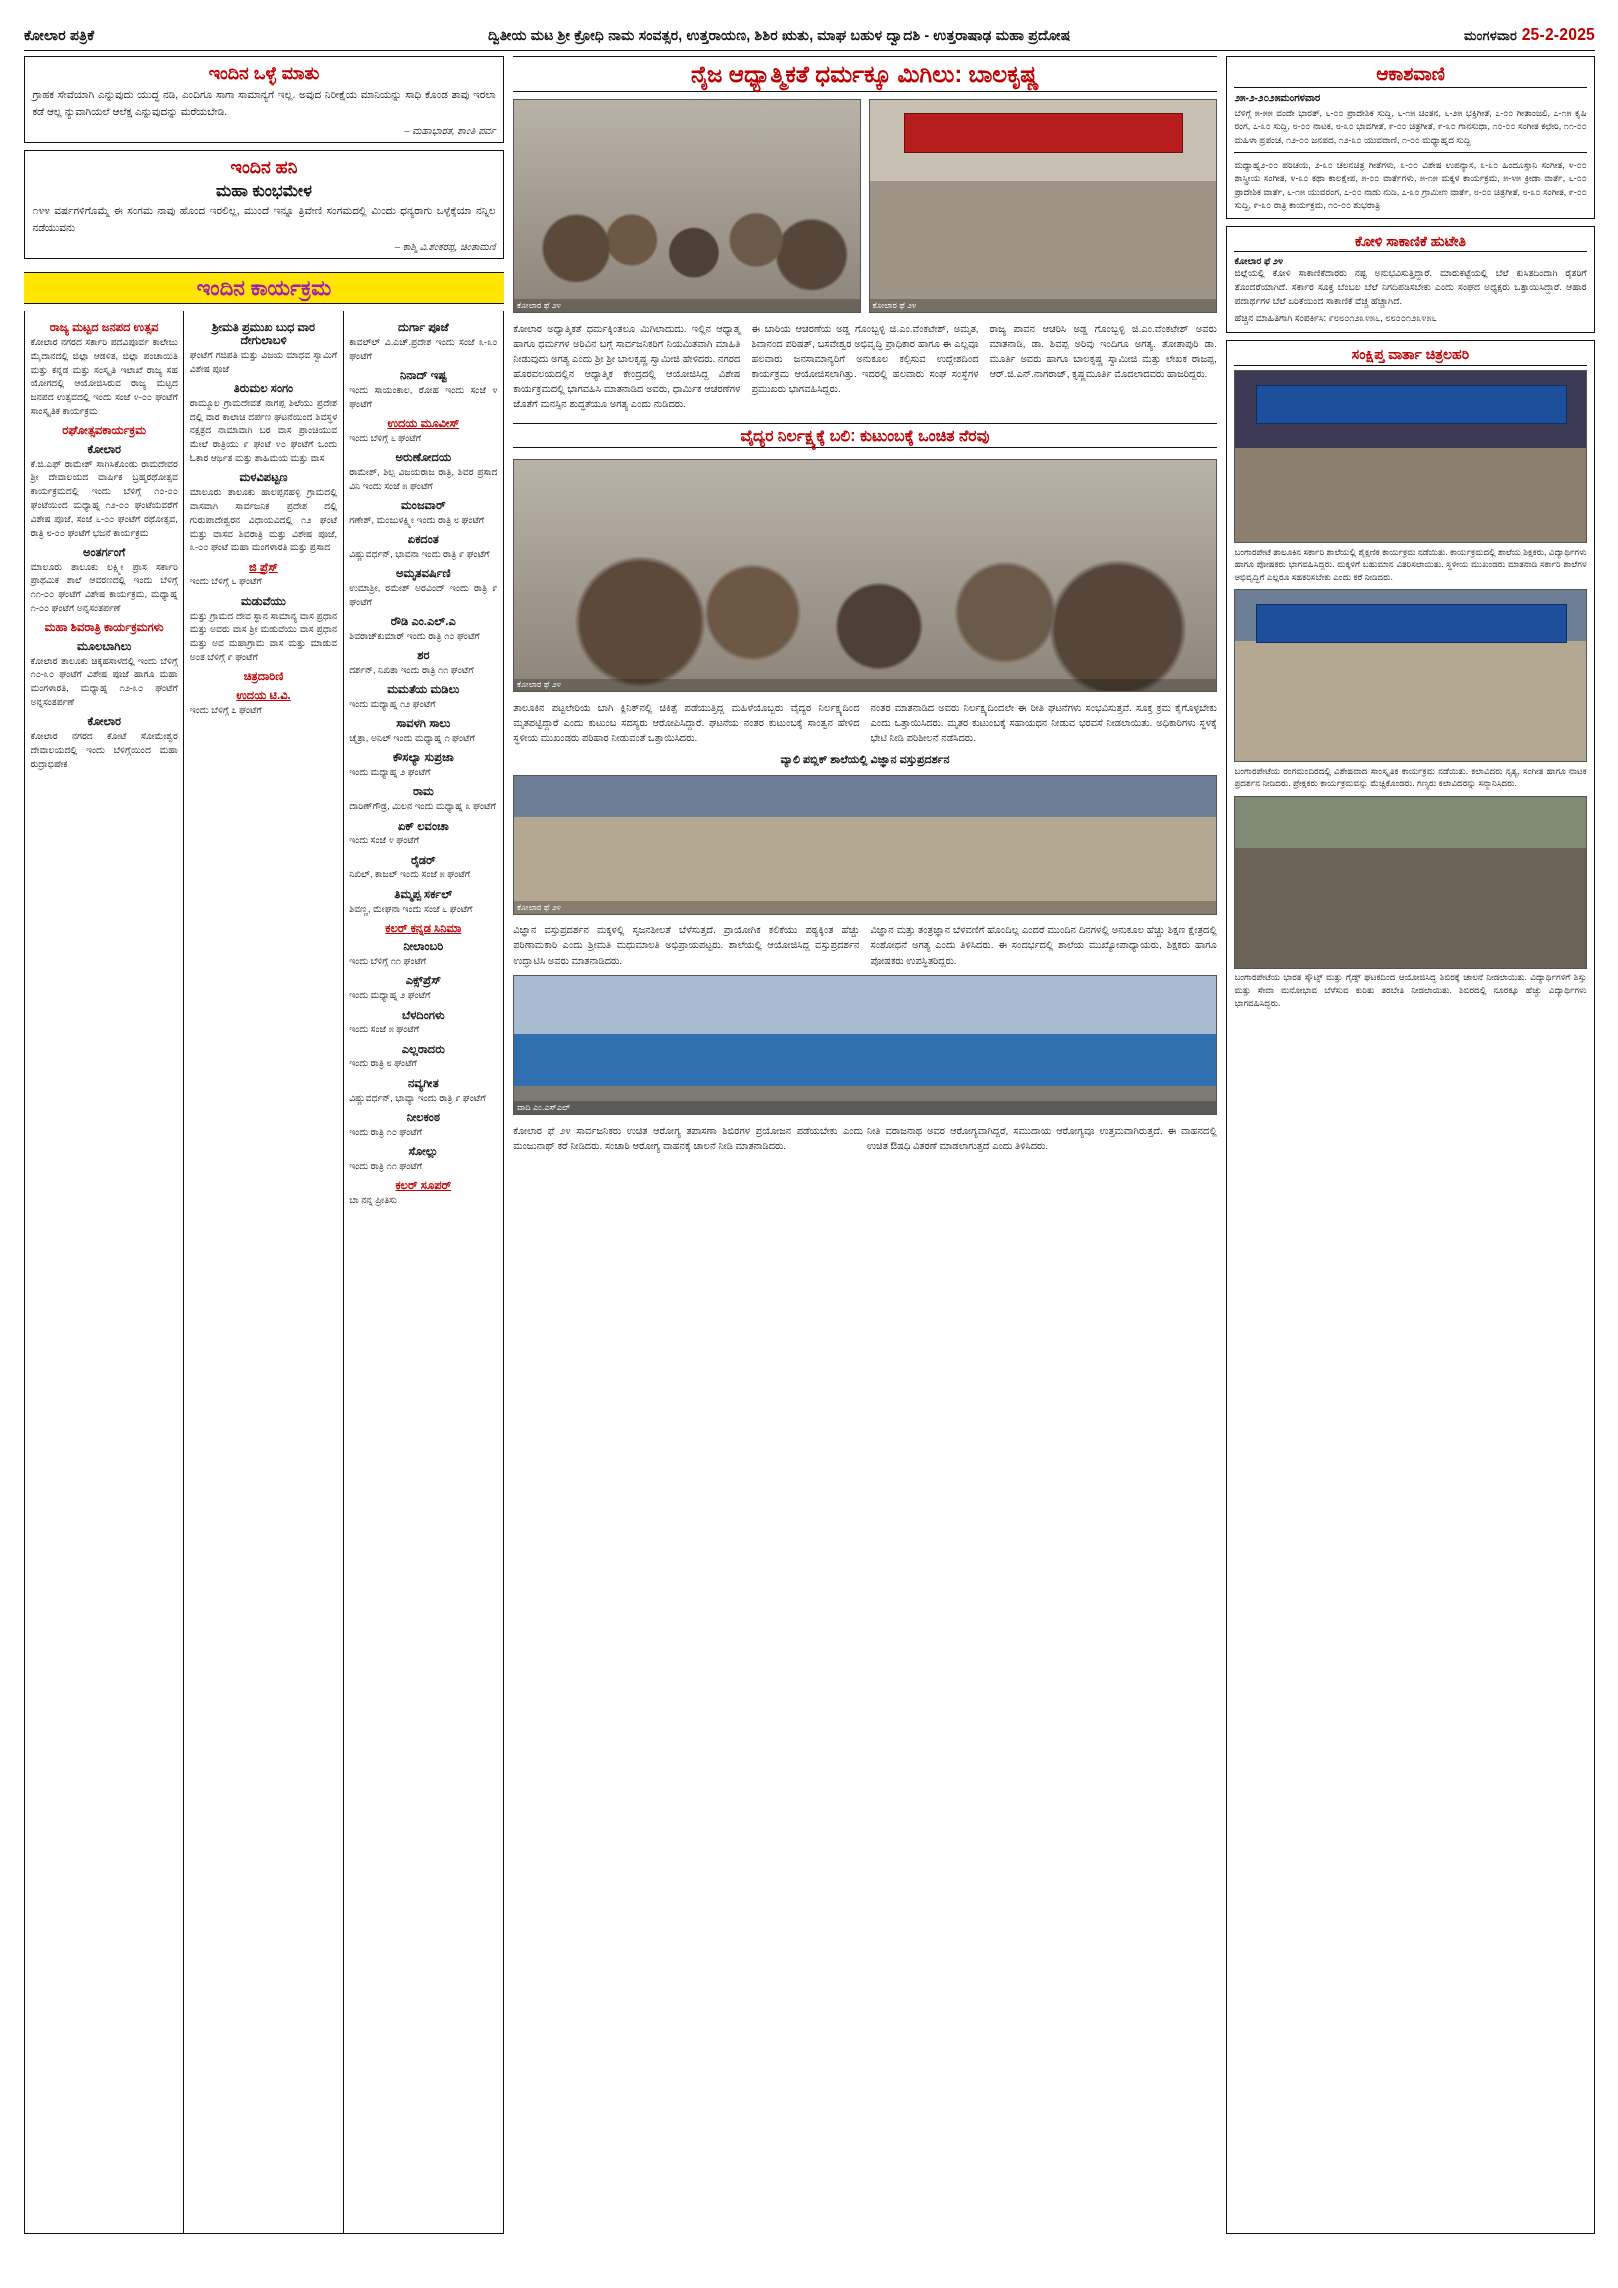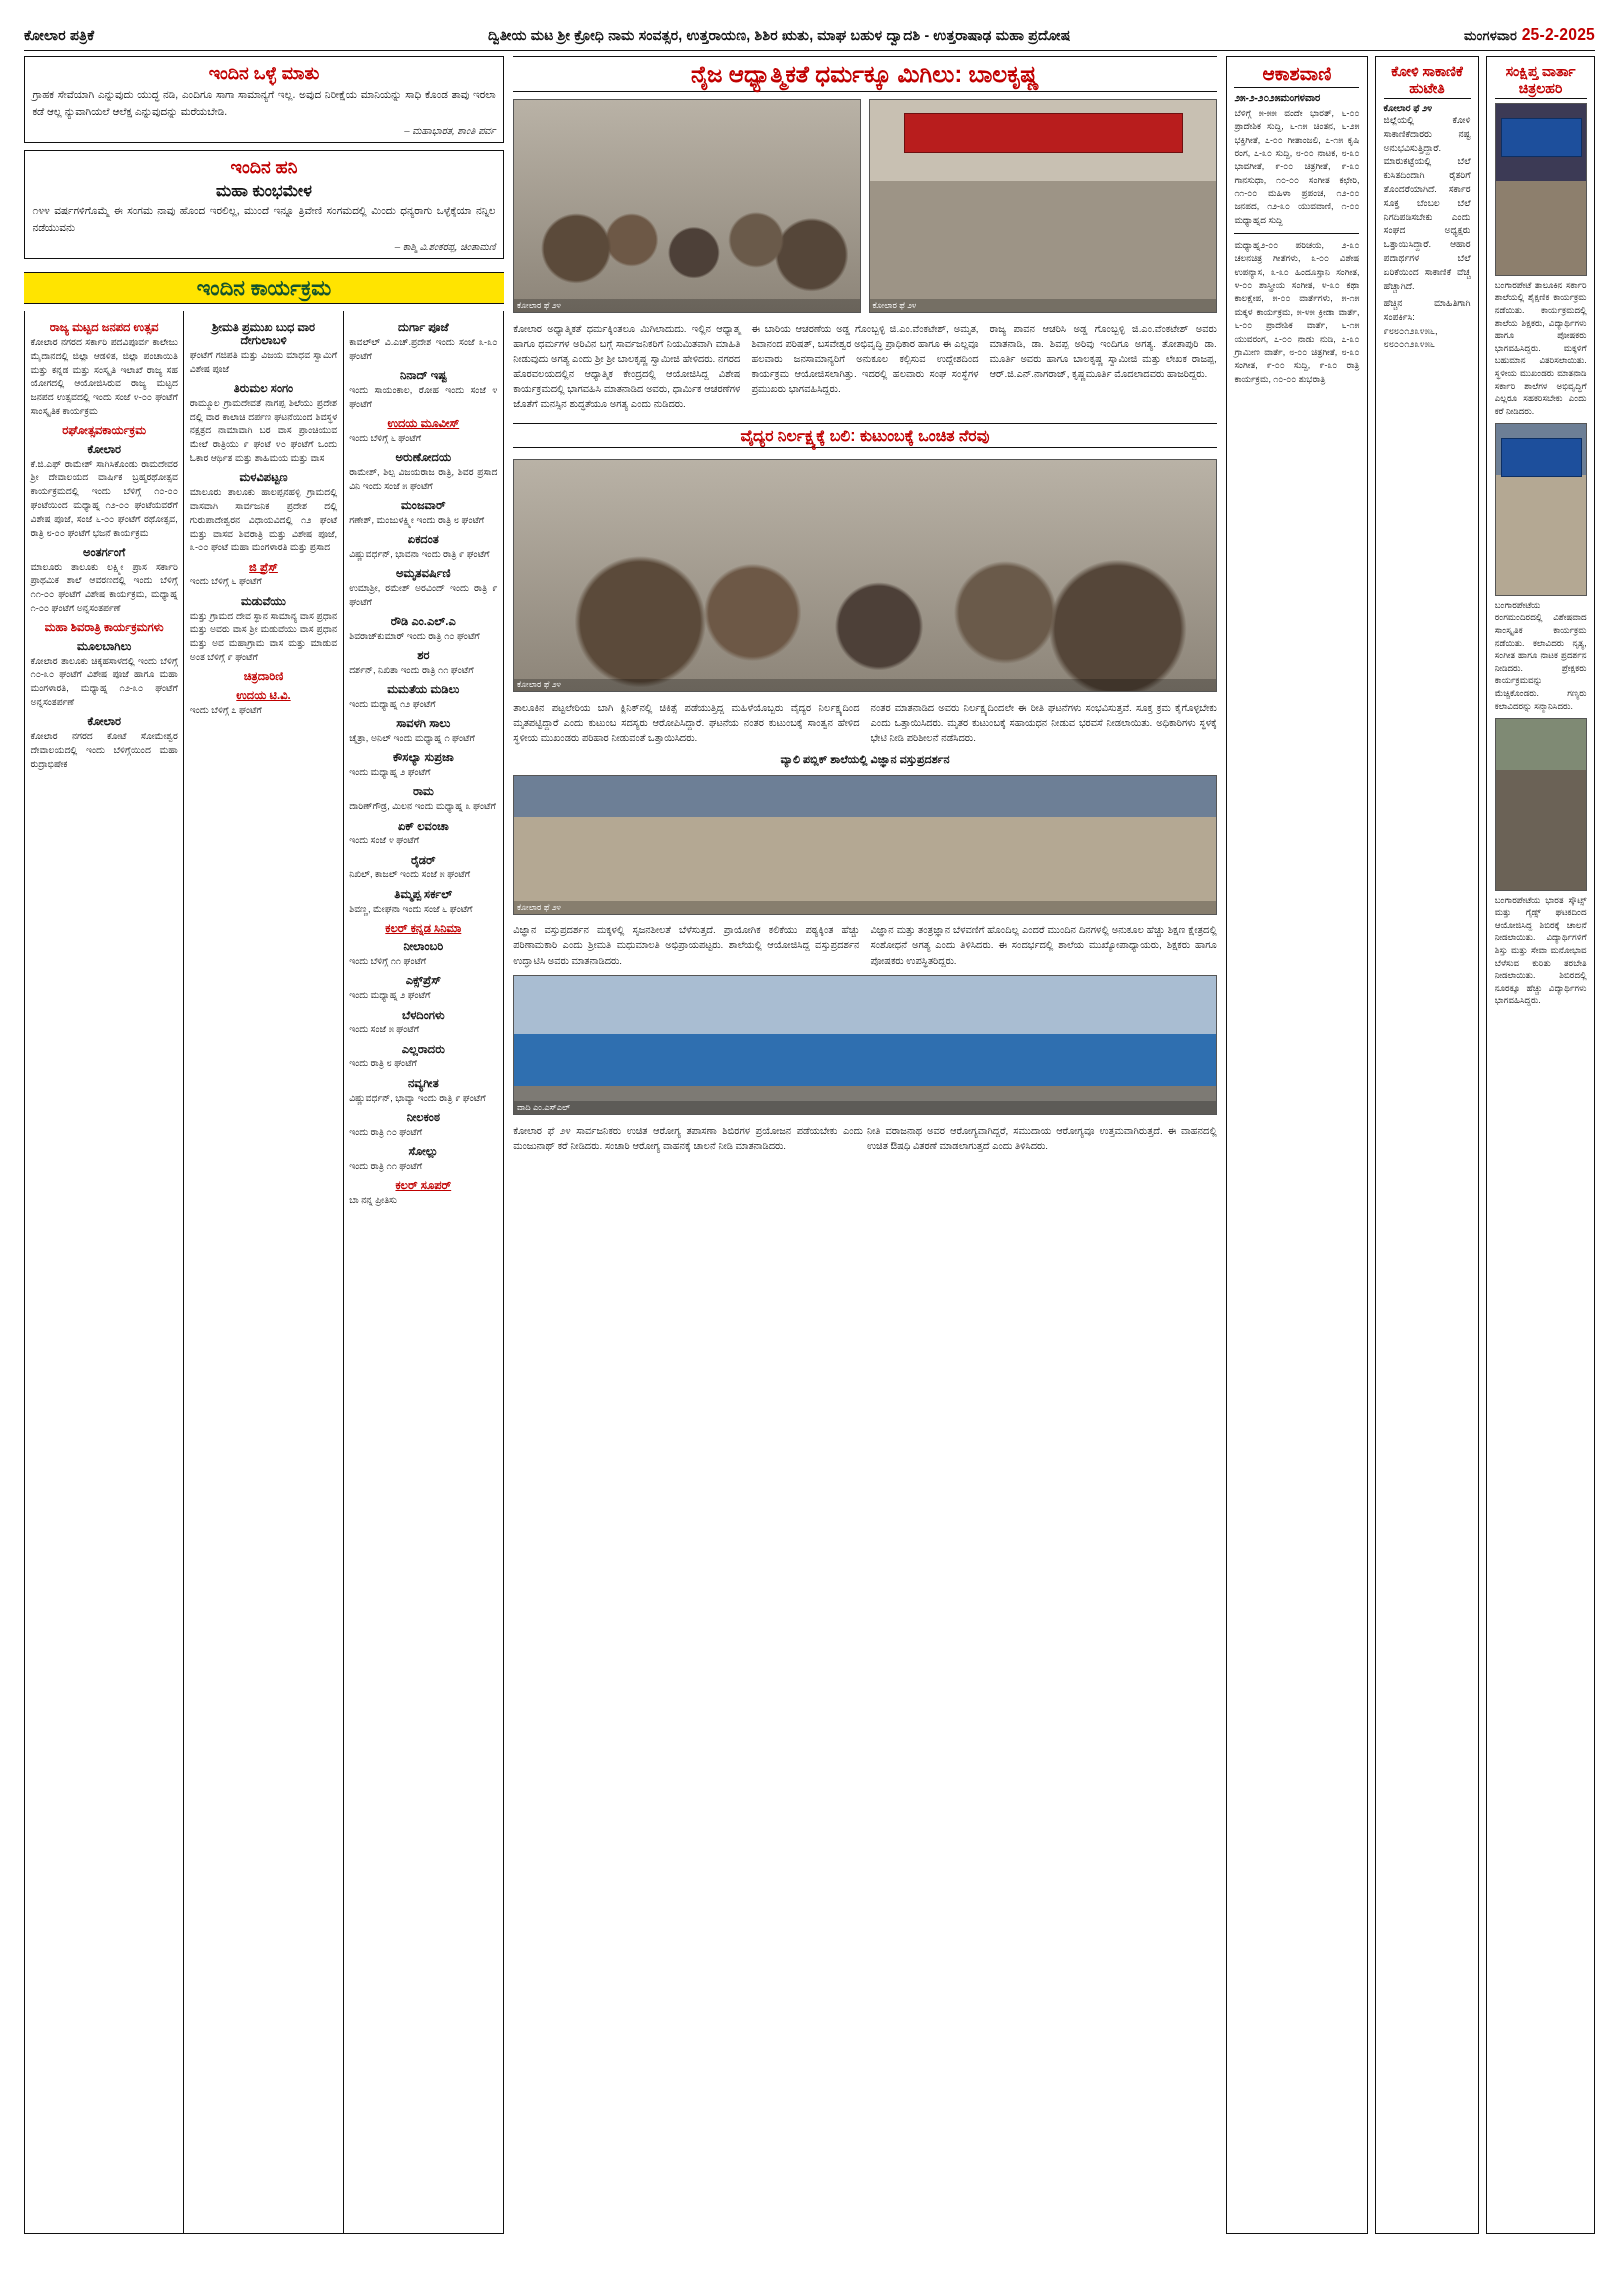--- a/index.html
+++ b/index.html
@@ -53,21 +53,21 @@
     margin-bottom:3.7px;
   }
   .panel-sub{
     text-align:center;font-weight:bold;font-size:16px;margin:3.7px 0 3.7px;
   }
   .sign{
     text-align:right;font-size:9.7px;font-style:italic;margin-top:3.7px;
   }
   .yellowbar{
     background:#ffe400;border:0.9px solid #111;border-left:0;border-right:0;
-    text-align:center;font-weight:bold;color:#14532d;font-size:21px;
+    text-align:center;font-weight:bold;color:#a21caf;font-size:21px;
     padding:2.8px 0;margin:5.5px 0 0;
   }
   .progcols{
     display:grid;grid-template-columns:1fr 1fr 1fr;
     border:0.9px solid #111;border-top:0;
     height:100%;
   }
   .progcol{
     padding:4.6px 5.5px;box-sizing:border-box;overflow:hidden;
     border-right:0.9px solid #111;
@@ -97,21 +97,21 @@
   .byline{font-size:9.2px;font-weight:bold;}
   .subhead-red{
     color:#c00000;font-weight:bold;font-size:15.7px;text-align:center;
     border-top:0.9px solid #111;border-bottom:0.9px solid #111;padding:2.8px 0;margin:3.7px 0;
   }
   .kicker{
     text-align:center;font-size:11px;font-weight:bold;margin-bottom:1.8px;
   }
 
   
-  .right-col{display:flex;flex-direction:row;gap:7.4px;}
+  .right-col{display:flex;flex-direction:column;gap:7.4px;}
   .rt-title{
     text-align:center;font-weight:bold;color:#c00000;font-size:18.5px;
     border-bottom:0.9px solid #111;padding-bottom:2.8px;margin-bottom:3.7px;
   }
   .akasha{font-size:8.9px;line-height:1.5;text-align:justify;}
   .akasha-head{display:flex;justify-content:flex-start;font-weight:bold;font-size:10px;margin-bottom:2.8px;}
   .rt-sec{border:0.9px solid #111;padding:5.5px 7.4px;box-sizing:border-box;}
   .rt-sub{
     text-align:center;font-weight:bold;font-size:14px;color:#c00000;
     border-bottom:0.9px solid #111;margin-bottom:3.7px;padding-bottom:1.8px;

